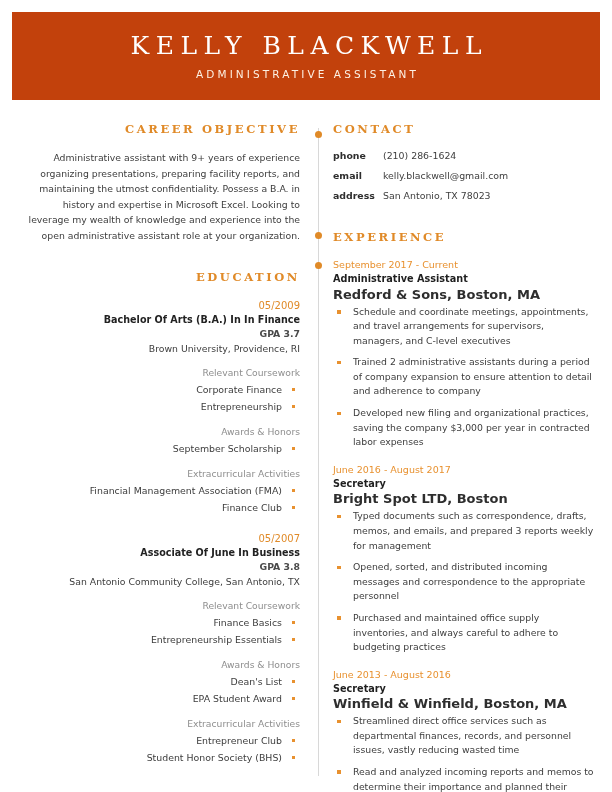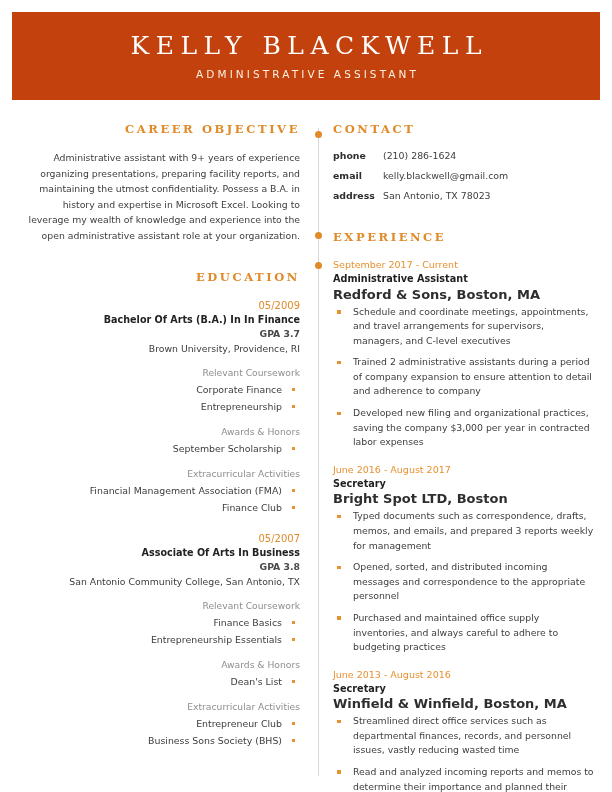--- a/index.html
+++ b/index.html
@@ -261,39 +261,40 @@
 
       <div class="sub-label">Extracurricular Activities</div>
       <ul class="left-list">
         <li>Financial Management Association (FMA)</li>
         <li>Finance Club</li>
       </ul>
     </div>
 
     <div class="edu-block" style="margin-top:17px">
       <div class="edu-date">05/2007</div>
-      <div class="edu-degree">Associate Of Arts In Business</div>
+      <div class="edu-degree">Associate Of June In Business</div>
       <div class="edu-gpa">GPA 3.8</div>
       <div class="edu-school">San Antonio Community College, San Antonio, TX</div>
 
       <div class="sub-label">Relevant Coursework</div>
       <ul class="left-list">
         <li>Finance Basics</li>
         <li>Entrepreneurship Essentials</li>
       </ul>
 
       <div class="sub-label">Awards &amp; Honors</div>
       <ul class="left-list">
         <li>Dean's List</li>
+        <li>EPA Student Award</li>
       </ul>
 
       <div class="sub-label">Extracurricular Activities</div>
       <ul class="left-list">
         <li>Entrepreneur Club</li>
-        <li>Business Sons Society (BHS)</li>
+        <li>Student Honor Society (BHS)</li>
       </ul>
     </div>
   </div>
 
   <div class="col-right">
 
     <div class="section-head">CONTACT</div>
 
     <div class="contact-rows">
       <div class="contact-row">

